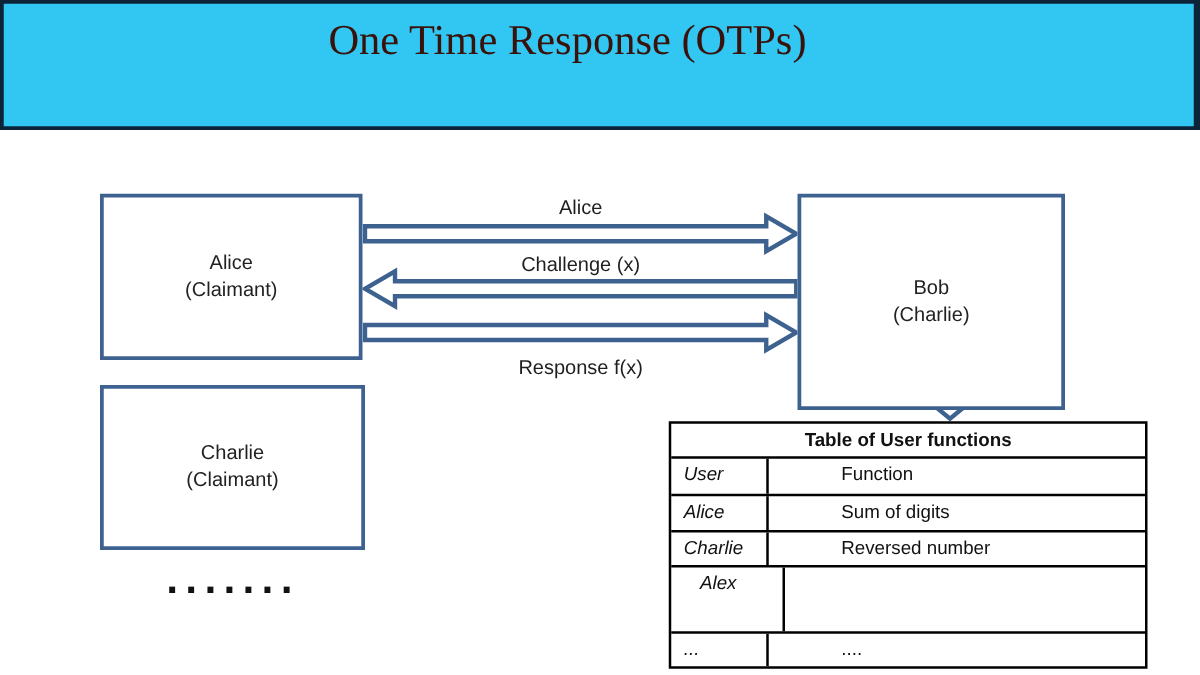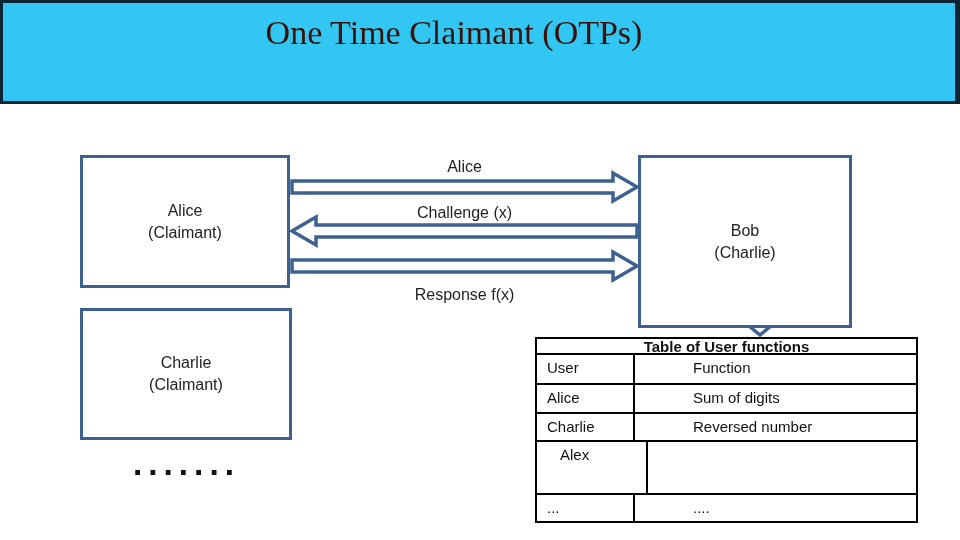--- a/index.html
+++ b/index.html
@@ -50,39 +50,40 @@
     font-size:27px;font-weight:bold;letter-spacing:5px;color:#111111;
     font-family:"DejaVu Sans", sans-serif;
   }
   
   .utable{
     position:absolute;left:535px;top:337px;width:383px;
     background:#ffffff;border:2px solid var(--table-border);box-sizing:border-box;
     font-size:15px;color:#111111;
   }
   .utable .thead{
-    height:16px;border-bottom:2px solid var(--table-border);box-sizing:border-box;
+    height:28px;border-bottom:2px solid var(--table-border);box-sizing:border-box;
     display:flex;align-items:center;justify-content:center;font-weight:bold;
   }
   .utable .trow{display:flex;box-sizing:border-box;border-bottom:2px solid var(--table-border);}
   .utable .trow:last-child{border-bottom:none;}
   .utable .c1{
-    width:98px;box-sizing:border-box;border-right:2px solid var(--table-border);
+    width:78px;box-sizing:border-box;border-right:2px solid var(--table-border);
     padding:4px 0 0 10px;
+    font-style:italic;
   }
   .utable .c2{flex:1;padding:4px 0 0 10px;box-sizing:border-box;margin-left:48px;}
   .h30{height:30px;} .h29{height:29px;} .h28{height:28px;} .h53{height:53px;padding-left:13px;} .h26{height:26px;}
 </style>
 </head>
 <body>
 
 <div class="stage">
 
   <div class="banner">
-    <div class="t1">One Time Claimant (OTPs)</div>
+    <div class="t1">One Time Response (OTPs)</div>
   </div>
 
   <svg id="arrows" viewBox="0 0 960 540">
     <polygon points="292,181 613,181 613,173 637,187 613,201 613,193 292,193"></polygon>
     <polygon points="637,225 316,225 316,217 292,231 316,245 316,237 637,237"></polygon>
     <polygon points="292,260 613,260 613,252 637,266 613,280 613,272 292,272"></polygon>
     <polygon points="760,291 777,305 767,305 767,321 777,321 760,335 743,321 753,321 753,305 743,305"></polygon>
   </svg>
 
   <div class="nodebox" id="alice-box">

